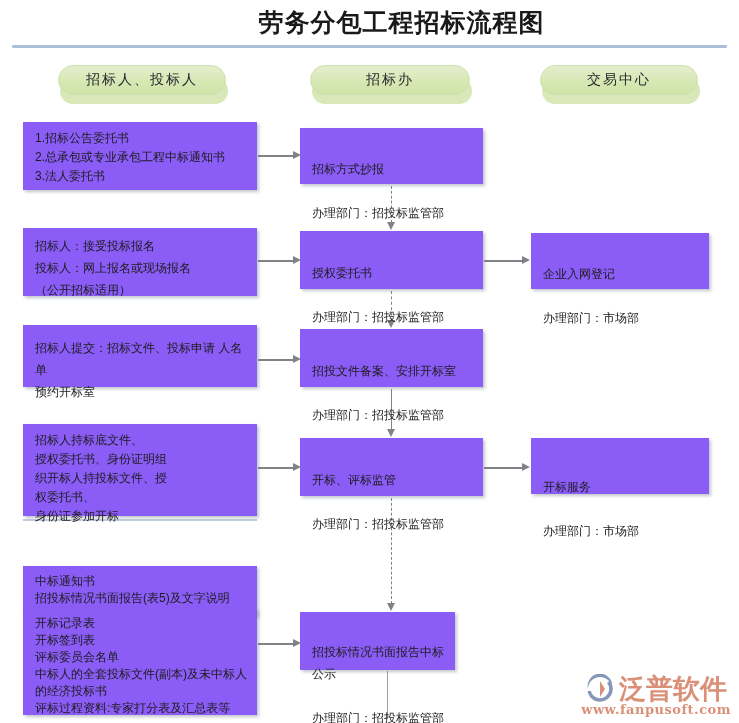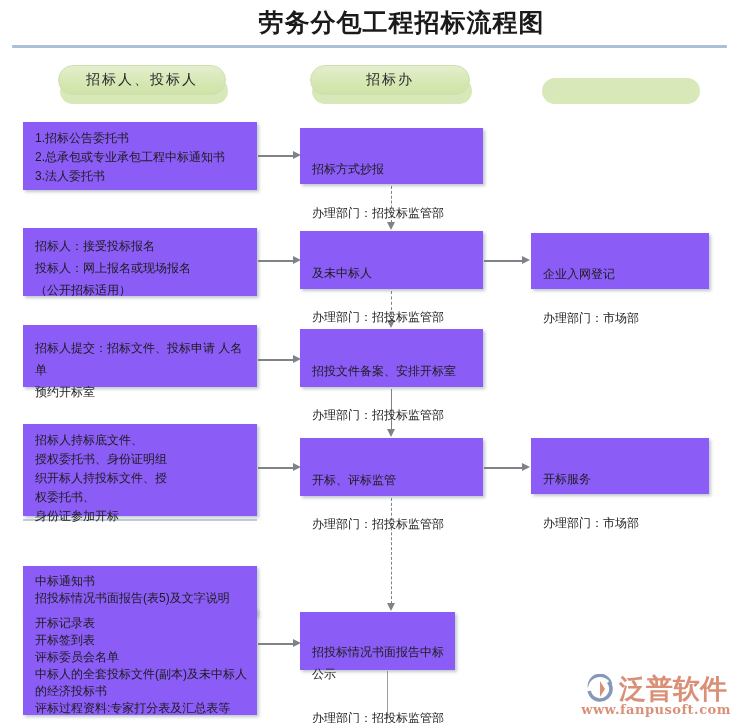--- a/index.html
+++ b/index.html
@@ -124,20 +124,23 @@
   <div class="pill" style="left:58px;top:65px;width:168px;">
     <span>招标人、投标人</span>
   </div>
 
   <div class="pill-shadow" style="left:312px;top:78px;width:160px;"></div>
   <div class="pill" style="left:310px;top:65px;width:160px;">
     <span>招标办</span>
   </div>
 
   <div class="pill-shadow" style="left:542px;top:78px;width:158px;"></div>
+  <div class="pill" style="left:540px;top:65px;width:158px;">
+    <span>交易中心</span>
+  </div>
 
   <div class="box" style="left:23px;top:122px;width:234px;height:68px;">1.招标公告委托书
 2.总承包或专业承包工程中标通知书
 3.法人委托书</div>
 
   <div class="box loose" style="left:23px;top:228px;width:234px;height:68px;">招标人：接受投标报名
 投标人：网上报名或现场报名
 （公开招标适用）</div>
 
   <div class="box loose" style="left:23px;top:325px;width:234px;height:62px;padding-top:12px;">招标人提交：招标文件、投标申请 人名单
@@ -160,21 +163,21 @@
 中标人的全套投标文件(副本)及未中标人
 的经济投标书
 评标过程资料:专家打分表及汇总表等</div>
 
   <div class="box loose" style="left:300px;top:128px;width:183px;height:56px;padding-top:8px;">
     <div>招标方式抄报</div>
     <div>办理部门：招投标监管部</div>
   </div>
 
   <div class="box loose" style="left:300px;top:231px;width:183px;height:58px;padding-top:9px;">
-    <div>及未中标人</div>
+    <div>授权委托书</div>
     <div>办理部门：招投标监管部</div>
   </div>
 
   <div class="box loose" style="left:300px;top:329px;width:183px;height:58px;padding-top:9px;">
     <div>招投文件备案、安排开标室</div>
     <div>办理部门：招投标监管部</div>
   </div>
 
   <div class="box loose" style="left:300px;top:438px;width:183px;height:58px;padding-top:9px;">
     <div>开标、评标监管</div>
@@ -184,21 +187,21 @@
   <div class="box loose" style="left:300px;top:612px;width:155px;height:58px;">
     <div>招投标情况书面报告中标公示</div>
     <div>办理部门：招投标监管部</div>
   </div>
 
   <div class="box loose" style="left:531px;top:233px;width:178px;height:56px;padding-top:8px;">
     <div>企业入网登记</div>
     <div>办理部门：市场部</div>
   </div>
 
-  <div class="box loose" style="left:531px;top:438px;width:178px;height:56px;padding-top:8px;">
+  <div class="box loose" style="left:531px;top:438px;width:178px;height:56px;padding-top:16px;">
     <div>开标服务</div>
     <div>办理部门：市场部</div>
   </div>
 
   <div class="h-arrow" style="left:258px;top:151px;width:43px;">
     <div class="shaft"></div>
     <div class="head"></div>
   </div>
   <div class="h-arrow" style="left:258px;top:256px;width:43px;">
     <div class="shaft"></div>

